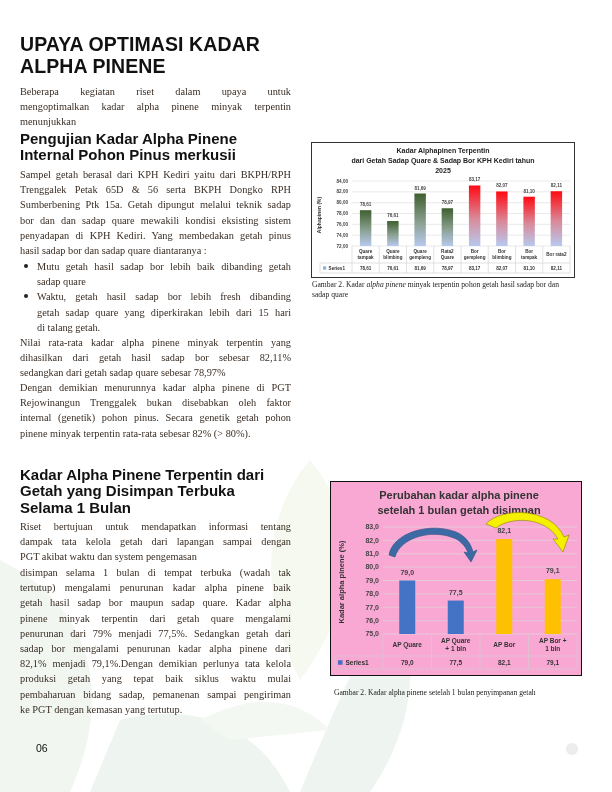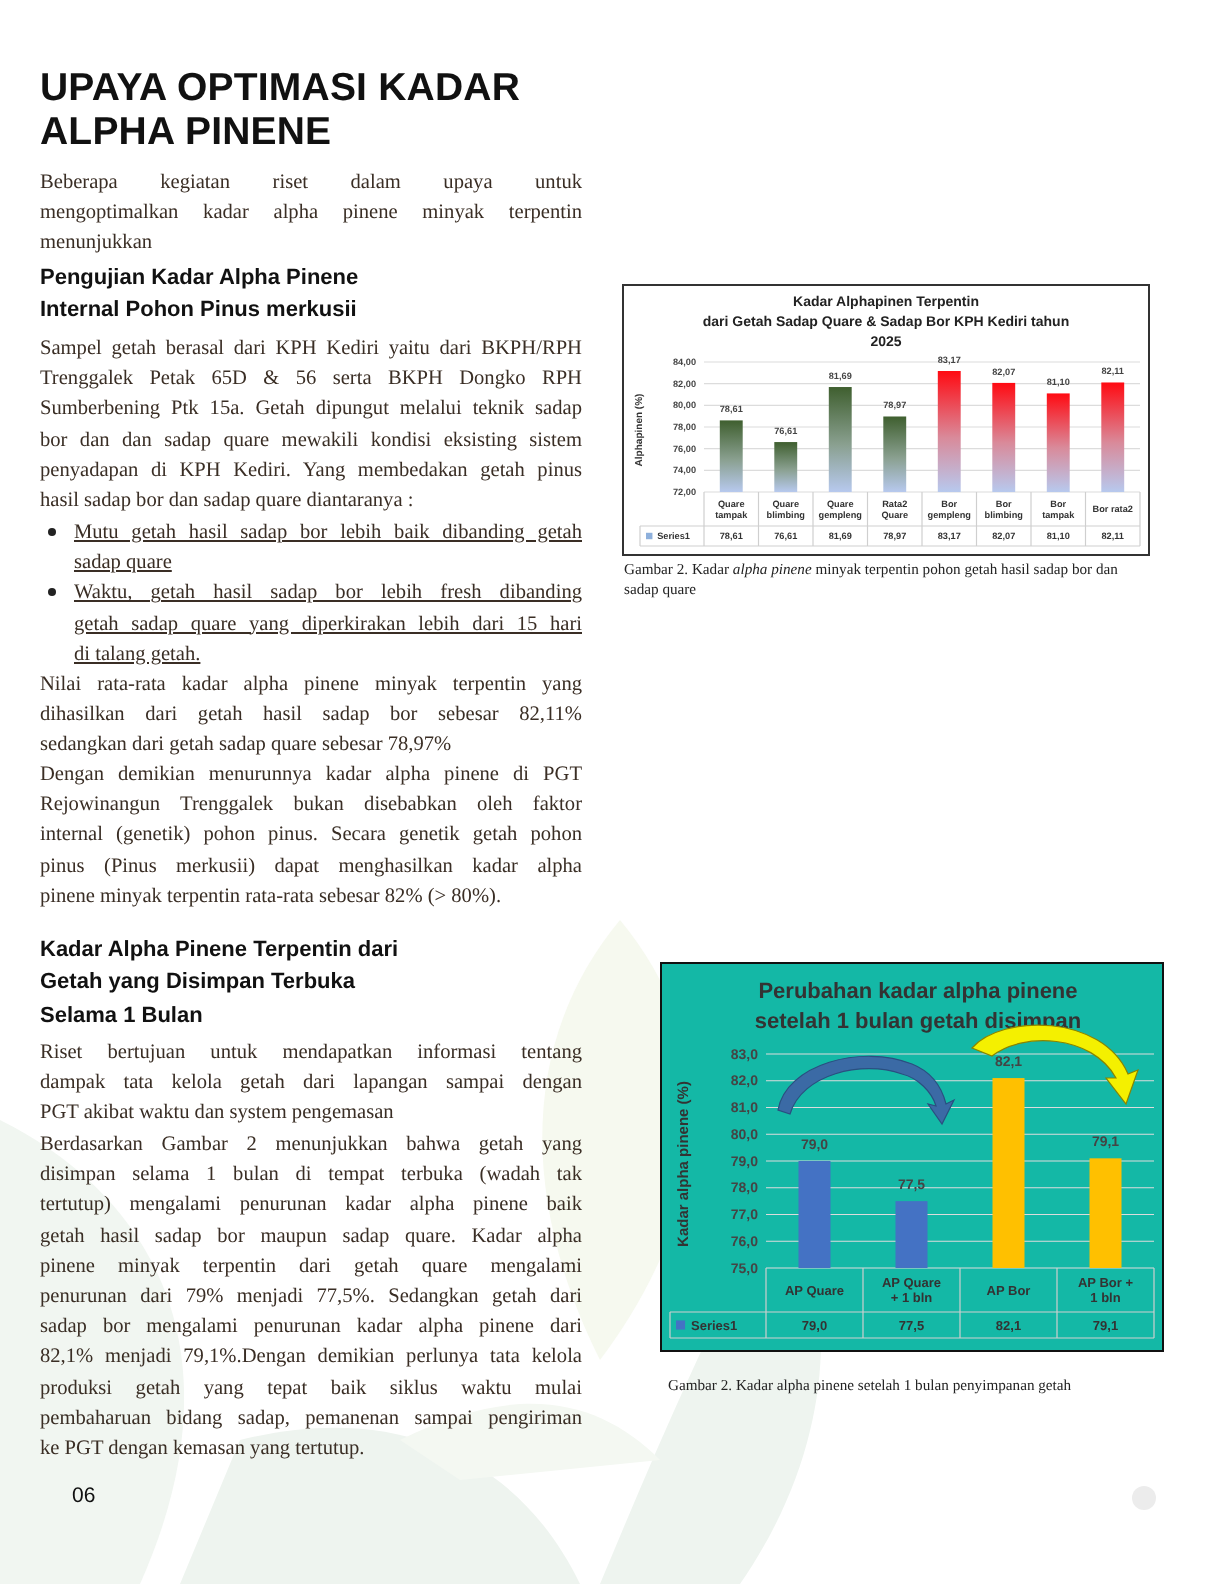--- a/index.html
+++ b/index.html
@@ -1,34 +1,34 @@
 <!DOCTYPE html>
 <html><head>
 <meta charset="utf-8">
 <style>
   html, body { margin:0; padding:0; }
   body { width:612px; height:792px; position:relative; overflow:hidden; background:#ffffff; font-family:"Liberation Serif", serif; color:#3a2e25; }
   .bg { position:absolute; left:0; top:0; width:612px; height:792px; z-index:0; }
   .content { position:absolute; left:0; top:0; width:540px; height:792px; z-index:1;padding-left:40px; }
   .title { position:absolute; left:20px; top:33px; width:300px; font-family:"Liberation Sans", sans-serif; font-weight:bold; font-size:19.5px; line-height:22px; color:#111; letter-spacing:0.1px; }
   .title div { white-space:nowrap; }
-  .h2 { position:absolute; left:20px; font-family:"Liberation Sans", sans-serif; font-weight:bold; font-size:11px; line-height:16.3px; color:#111; }
+  .h2 { position:absolute; left:20px; font-family:"Liberation Sans", sans-serif; font-weight:bold; font-size:15px; line-height:16.3px; color:#111; }
   .h2 div { white-space:nowrap; }
   .para { position:absolute; left:20px; width:271px; font-size:10.3px; line-height:15.2px; text-align:justify; color:#3a2e25; }
   .para .line { display:block; text-align:justify; text-align-last:justify; white-space:nowrap; height:15.2px; }
   .para .line.last { text-align-last:left; }
-  .bullets { position:absolute; left:20px; width:271px; font-size:10.3px; line-height:15.2px; color:#3a2e25;text-decoration:underline; }
+  .bullets { position:absolute; left:20px; width:271px; font-size:10.3px; line-height:15.2px; color:#3a2e25; }
   .bullet { position:relative; padding-left:17px; }
   .bullet .dot { position:absolute; left:4px; top:5px; width:4px; height:4px; border-radius:50%; background:#222; }
   .bullet .line { display:block; text-align:justify; text-align-last:justify; white-space:nowrap; height:15.2px; }
   .bullet .line.last { text-align-last:left; }
   .caption { position:absolute; font-size:7.6px; line-height:9.5px; color:#222; }
   .pagenum { position:absolute; left:36px; top:742px; font-family:"Liberation Sans", sans-serif; font-size:10.5px; color:#111; }
   .chart1 { position:absolute; left:311px; top:142px; width:262px; height:134px; border:1px solid #333; background:#fff; }
-  .chart2 { position:absolute; left:330px; top:481px; width:250px; height:193px; border:1.5px solid #111; background:#14b8a6; }
+  .chart2 { position:absolute; left:330px; top:481px; width:250px; height:193px; border:1.5px solid #111; background:#f9a8d4; }
   svg text { font-family:"Liberation Sans", sans-serif; }
 </style>
 </head>
 <body>
 
 <svg class="bg" width="612" height="792" viewBox="0 0 612 792">
   <path d="M310 460 C 360 520, 360 600, 300 680 C 260 600, 260 520, 310 460 Z" fill="#f6f9ef"></path>
   <path d="M0 560 C 80 600, 120 680, 70 792 L 0 792 Z" fill="#f1f6f1"></path>
   <path d="M120 720 C 200 700, 260 730, 290 792 L 90 792 Z" fill="#eef4ef"></path>
   <path d="M300 792 C 330 720, 360 650, 390 600 C 420 640, 420 720, 370 792 Z" fill="#eef4ef"></path>
@@ -80,21 +80,20 @@
   <div class="para" style="top:335px;">
     <span class="line">Nilai rata-rata kadar alpha pinene minyak terpentin yang</span>
     <span class="line">dihasilkan dari getah hasil sadap bor sebesar 82,11%</span>
     <span class="line last">sedangkan dari getah sadap quare sebesar 78,97%</span>
   </div>
 
   <div class="para" style="top:380px;">
     <span class="line">Dengan demikian menurunnya kadar alpha pinene di PGT</span>
     <span class="line">Rejowinangun Trenggalek bukan disebabkan oleh faktor</span>
     <span class="line">internal (genetik) pohon pinus. Secara genetik getah pohon</span>
-    <span class="line">pinus (Pinus merkusii) dapat menghasilkan kadar alpha</span>
     <span class="line last">pinene minyak terpentin rata-rata sebesar 82% (&gt; 80%).</span>
   </div>
 
   <div class="chart1">
     <svg id="chart1svg" width="262" height="134" viewBox="0 0 262 134">
       <defs>
         <linearGradient id="gradGreen" x1="0" y1="0" x2="0" y2="1">
           <stop offset="0" stop-color="#3f5f2f"></stop>
           <stop offset="0.55" stop-color="#8aa090"></stop>
           <stop offset="1" stop-color="#b7c9ee"></stop>
@@ -199,21 +198,20 @@
     <div>Selama 1 Bulan</div>
   </div>
 
   <div class="para" style="top:519px;">
     <span class="line">Riset bertujuan untuk mendapatkan informasi tentang</span>
     <span class="line">dampak tata kelola getah dari lapangan sampai dengan</span>
     <span class="line last">PGT akibat waktu dan system pengemasan</span>
   </div>
 
   <div class="para" style="top:565px;">
-    <span class="line">Berdasarkan Gambar 2 menunjukkan bahwa getah yang</span>
     <span class="line">disimpan selama 1 bulan di tempat terbuka (wadah tak</span>
     <span class="line">tertutup) mengalami penurunan kadar alpha pinene baik</span>
     <span class="line">getah hasil sadap bor maupun sadap quare. Kadar alpha</span>
     <span class="line">pinene minyak terpentin dari getah quare mengalami</span>
     <span class="line">penurunan dari 79% menjadi 77,5%. Sedangkan getah dari</span>
     <span class="line">sadap bor mengalami penurunan kadar alpha pinene dari</span>
     <span class="line">82,1% menjadi 79,1%.Dengan demikian perlunya tata kelola</span>
     <span class="line">produksi getah yang tepat baik siklus waktu mulai</span>
     <span class="line">pembaharuan bidang sadap, pemanenan sampai pengiriman</span>
     <span class="line last">ke PGT dengan kemasan yang tertutup.</span>

